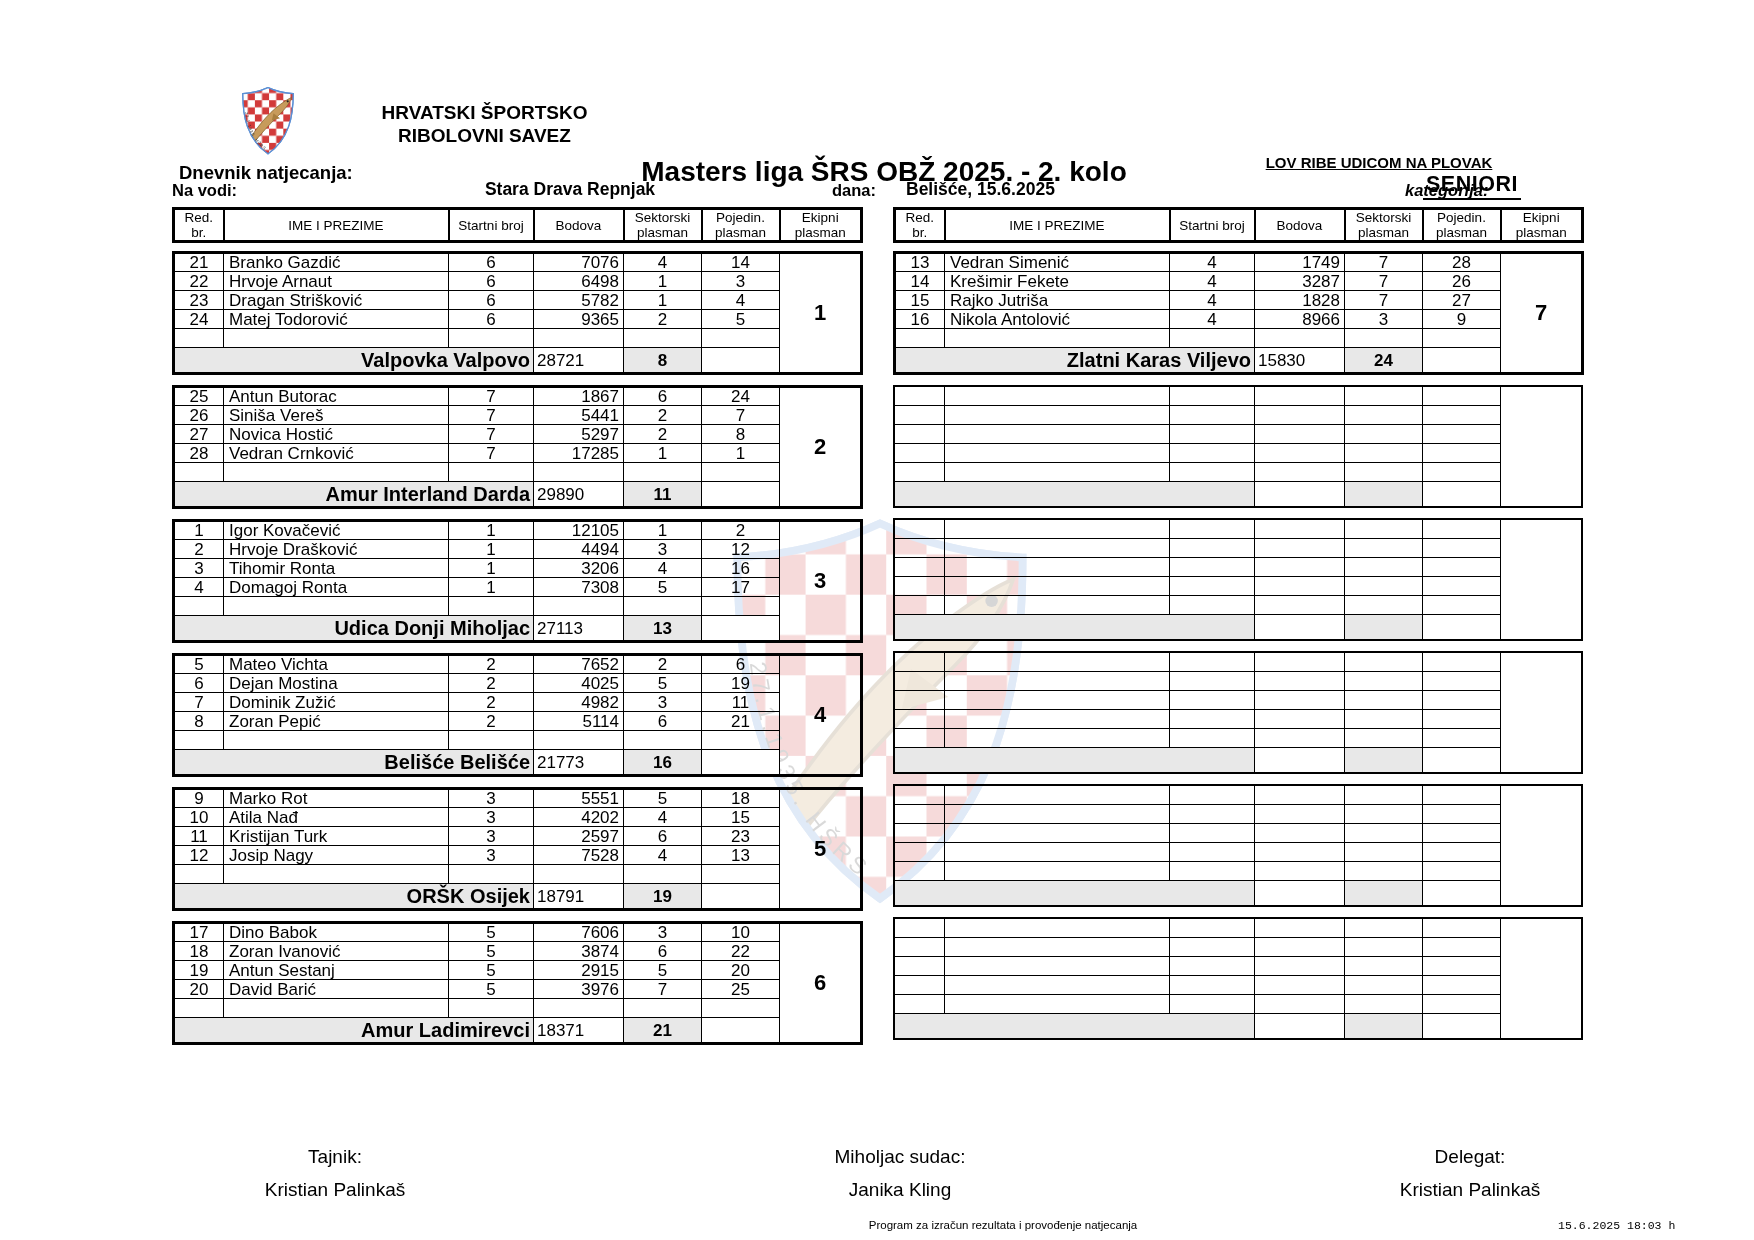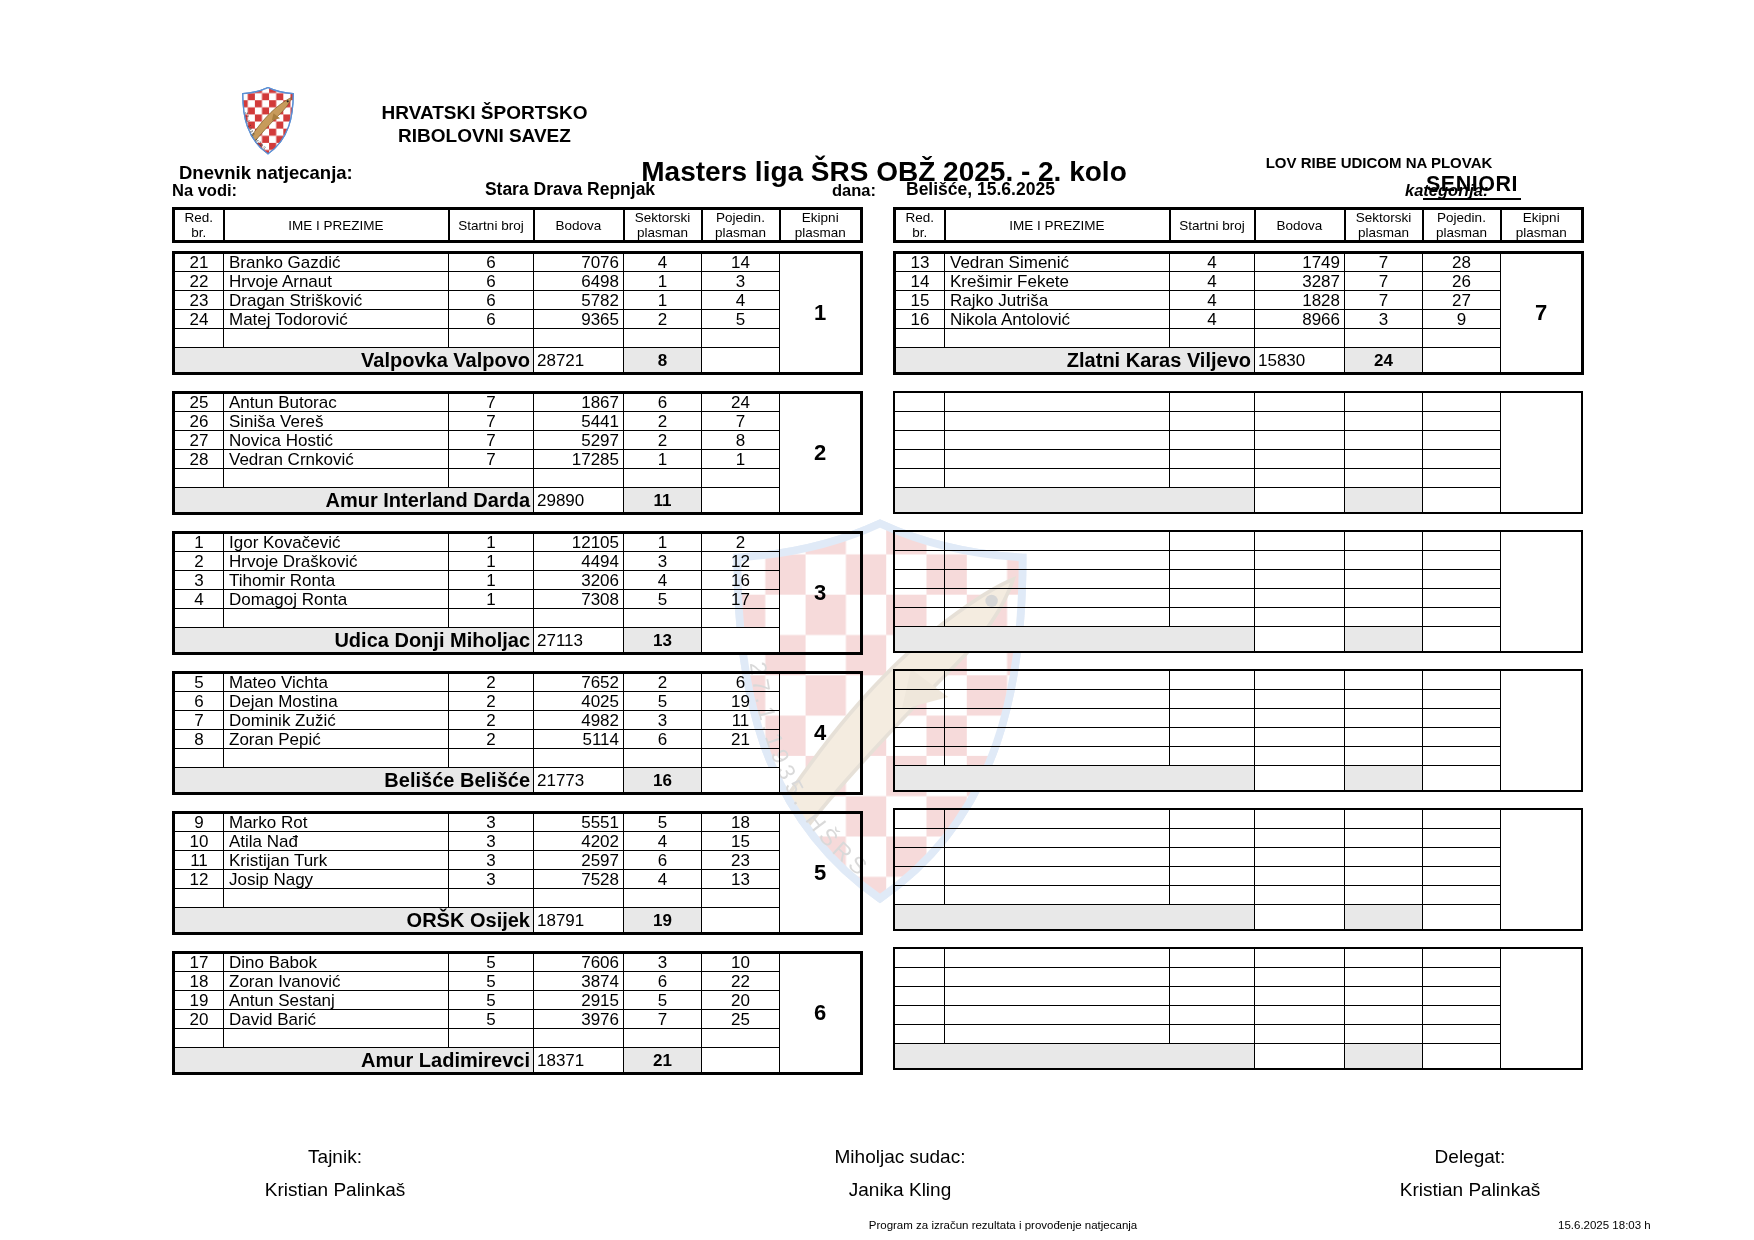--- a/index.html
+++ b/index.html
@@ -7,21 +7,21 @@
   body {
     width:1754px; height:1240px; position:relative; overflow:hidden;
     font-family:"Liberation Sans","DejaVu Sans",sans-serif; color:#000;
   }
   .abs { position:absolute; }
 
   
   .org-name   { left:362px; top:101px; width:245px; text-align:center; font-weight:bold; font-size:19px; line-height:23px; }
   .diary      { left:179px; top:162px; font-weight:bold; font-size:18.5px; }
   .main-title { left:584px; top:156px; width:600px; text-align:center; font-weight:bold; font-size:28px; }
-  .discipline { left:1238px; top:154px; width:282px; text-align:center; font-weight:bold; font-size:15px; }
+  .discipline { left:1238px; top:154px; width:282px; text-align:center; font-weight:bold; font-size:15px;text-decoration:underline; }
   .lbl-sm     { font-weight:bold; font-size:16.5px; }
   .val-md     { font-weight:bold; font-size:17.5px; }
   .water-lbl  { left:172px; top:181px; }
   .water-val  { left:420px; top:179px; width:300px; text-align:center; }
   .date-lbl   { left:832px; top:181px; }
   .date-val   { left:906px; top:179px; }
   .cat-lbl    { left:1405px; top:181px;font-style:italic; }
   .cat-val    { left:1423px; top:172px; font-weight:bold; font-size:21.5px; letter-spacing:.5px;
                 border-bottom:2.5px solid #000; padding:0 3px 1px 3px; }
 
@@ -33,21 +33,21 @@
   .col { position:absolute; top:207px; width:688px; }
   .col.left  { left:172px; }
   .col.right { left:893px; }
 
   table.headtable, table.block { border-collapse:collapse; table-layout:fixed; width:688px; background:transparent;border-radius:18px; }
   table.headtable { border:3px solid #000; margin-bottom:8px; }
   .headtable th {
     border:2px solid #000; font-weight:normal; font-size:13.5px; line-height:1.12;
     white-space:pre-line; height:33px; text-align:center; vertical-align:middle; padding:0;
   }
-  table.block { margin-bottom:16px; }
+  table.block { margin-bottom:10px; }
   table.block.filled { border:3px solid #000; }
   table.block.empty  { border:2px solid #000; }
   .block td {
     border:1.5px solid #000; height:19px; font-size:17px; line-height:1;
     vertical-align:middle; padding:0 3px; overflow:hidden; white-space:nowrap;
   }
   .block tr.teamrow td { height:26px; }
   .block td.c-no, .block td.c-start, .block td.c-sec, .block td.c-ind { text-align:center; }
   .block td.c-name { text-align:left; padding-left:5px; }
   .block td.c-pts  { text-align:right; padding-right:4px; }
@@ -59,21 +59,21 @@
 
   
   .sig { width:280px; text-align:center; font-size:19px; }
   .sig-label { position:absolute; top:0; width:100%; left:0; }
   .sig-name  { position:absolute; top:33px; width:100%; left:0; }
   .sig-wrap  { height:60px; }
   .sig-tajnik  { left:195px;  top:1146px; }
   .sig-sudac   { left:760px;  top:1146px; }
   .sig-delegat { left:1330px; top:1146px; }
   .footer-program  { left:703px;  top:1219px; width:600px; text-align:center; font-size:11.5px; }
-  .footer-datetime { left:1558px; top:1219px; font-size:11.5px; }
+  .footer-datetime { left:1558px; top:1219px; font-size:11.5px;font-family:Liberation Mono, monospace; }
 </style>
 </head>
 <body>
 
 <svg width="0" height="0" style="position:absolute" aria-hidden="true">
   <defs>
     <path id="shieldpath" d="M50 3 C63 9 79 13 96 14 C96 54 89 97 50 124 C11 97 4 54 4 14 C21 13 37 9 50 3 Z"></path>
     <clipPath id="shieldclip">
         <use href="#shieldpath"></use>
       </clipPath>

